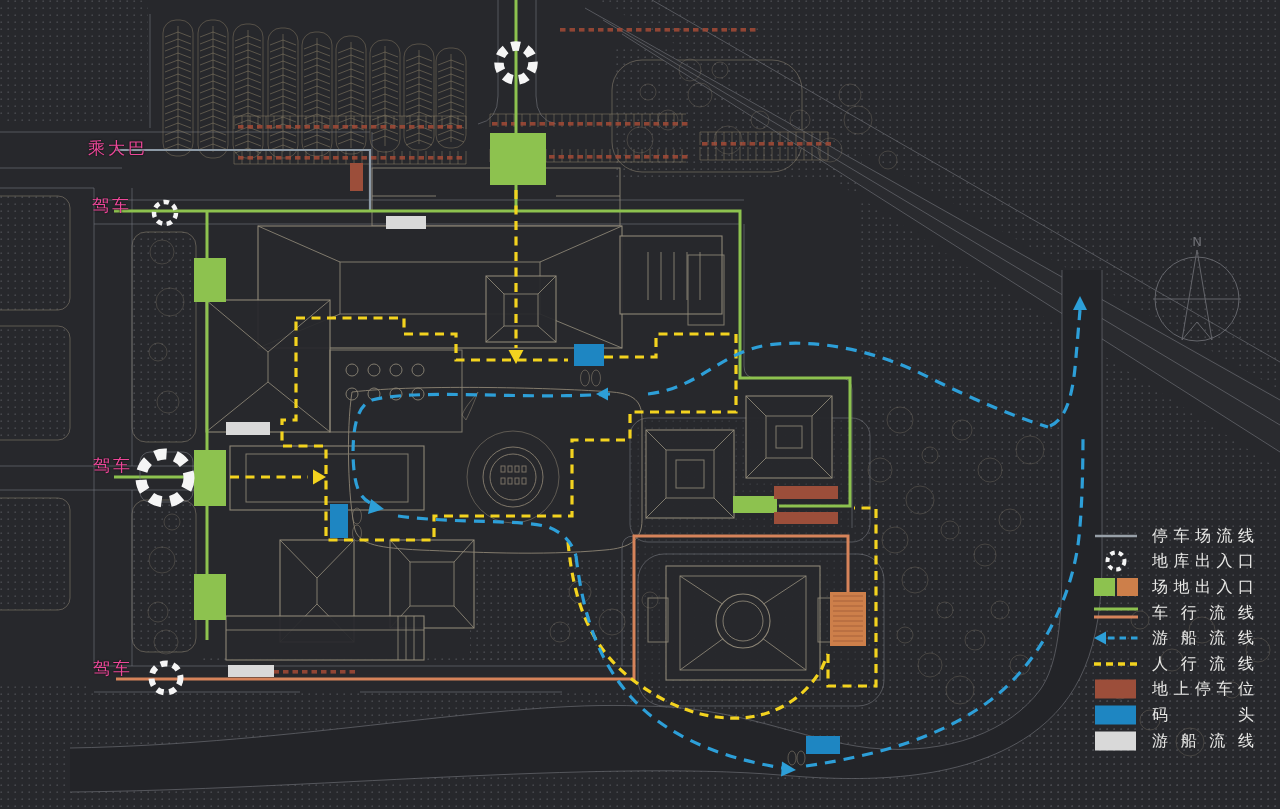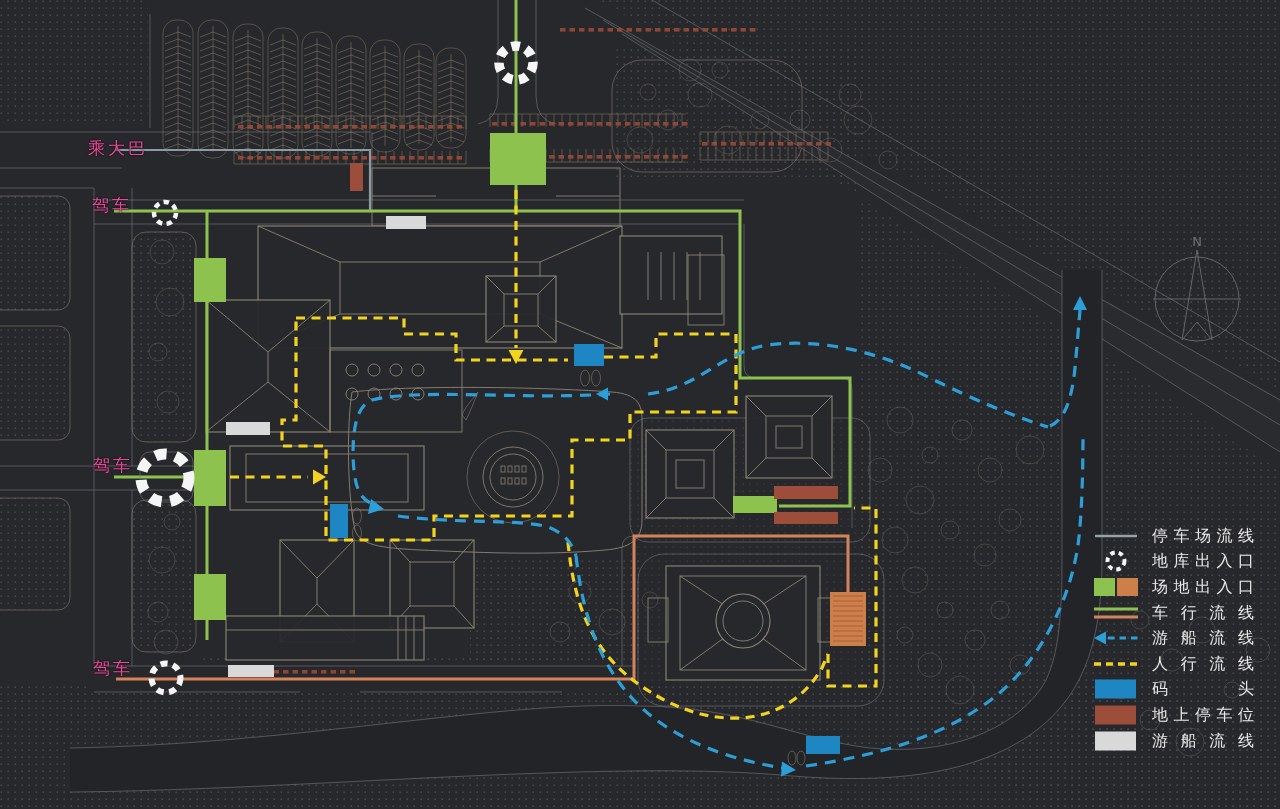--- a/index.html
+++ b/index.html
@@ -558,36 +558,36 @@
         <span class="lsw">
           <svg width="46" height="24">
             <line x1="1" y1="12" x2="45" y2="12" stroke="#f3d31f" stroke-width="3.6" stroke-dasharray="7 5"></line>
           </svg>
         </span>
         <span class="llab">人行流线</span>
       </div>
       <div class="lrow">
         <span class="lsw">
           <svg width="46" height="24">
+            <rect x="2" y="2.5" width="41" height="19" fill="#9c4e3a"></rect>
+          </svg>
+        </span>
+        <span class="llab">地上停车位</span>
+      </div>
+      <div class="lrow">
+        <span class="lsw">
+          <svg width="46" height="24">
             <rect x="2" y="2.5" width="41" height="19" fill="#1e86c2"></rect>
           </svg>
         </span>
         <span class="llab">码头</span>
       </div>
       <div class="lrow">
         <span class="lsw">
           <svg width="46" height="24">
-            <rect x="2" y="2.5" width="41" height="19" fill="#9c4e3a"></rect>
-          </svg>
-        </span>
-        <span class="llab">地上停车位</span>
-      </div>
-      <div class="lrow">
-        <span class="lsw">
-          <svg width="46" height="24">
             <rect x="2" y="2.5" width="41" height="19" fill="#d9d9d9"></rect>
           </svg>
         </span>
         <span class="llab">游船流线</span>
       </div>
     </div>
 
 </div>
 
 </body></html>

